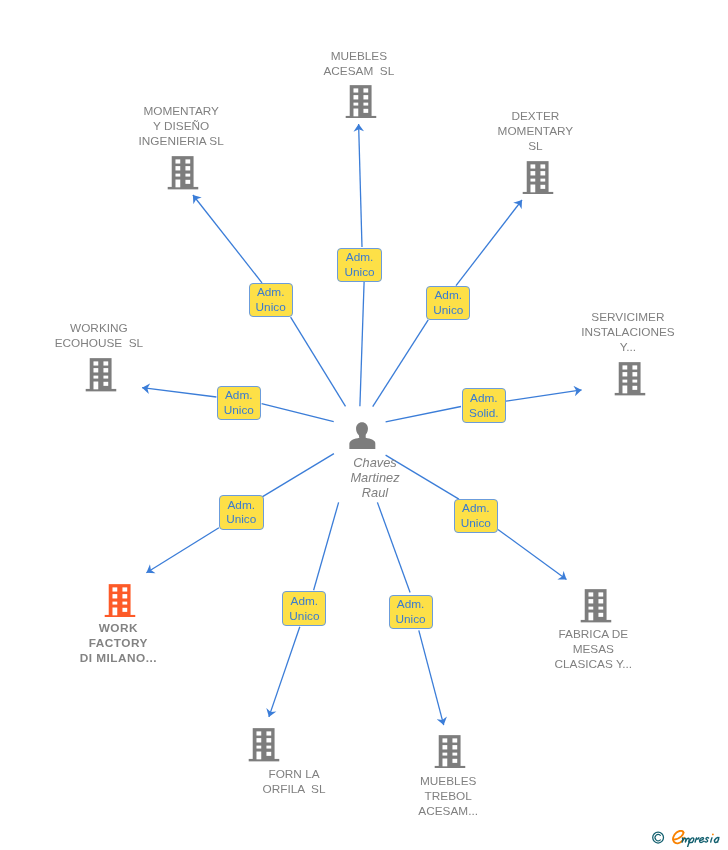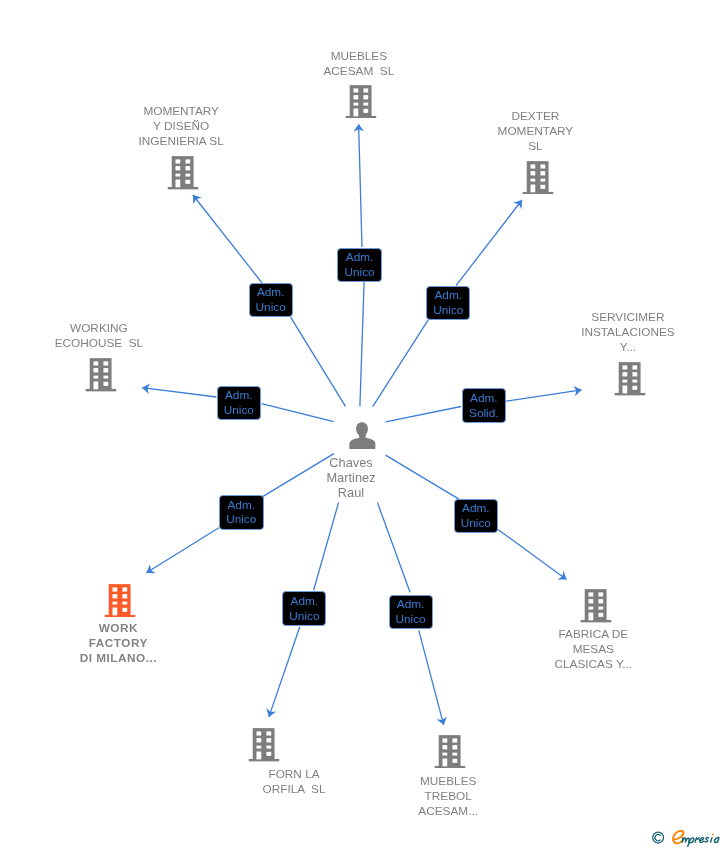--- a/index.html
+++ b/index.html
@@ -7,21 +7,21 @@
   body{width:728px;height:850px;font-family:"Liberation Sans",sans-serif;overflow:hidden;}
   #stage{position:relative;width:728px;height:850px;background:#ffffff;-webkit-font-smoothing:antialiased;}
   svg#edges{position:absolute;left:0;top:0;width:728px;height:850px;}
   .node{position:absolute;}
   .node-label{position:absolute;text-align:center;font-size:11.8px;line-height:15px;
               color:#808080;white-space:pre;transform:translateX(-50%);}
   .node.hl .node-label{color:#838383;font-weight:bold;letter-spacing:0.5px;text-indent:0.5px;}
   .node-icon{position:absolute;transform:translateX(-50%);}
   .center-name{position:absolute;text-align:center;font-size:12.8px;line-height:15.2px;
                color:#808080;white-space:pre;transform:translateX(-50%);}
-  .edge-label{position:absolute;box-sizing:border-box;background:#000000;
+  .edge-label{position:absolute;box-sizing:border-box;background:#fde047;
               border:1.4px solid #6b9cdb;border-radius:4px;color:#3a7bd0;
               font-size:11.8px;line-height:14.8px;text-align:center;
               display:flex;flex-direction:column;align-items:center;justify-content:center;}
   .brand{position:absolute;display:flex;align-items:center;}
 </style>
 </head>
 <body>
 
 <div id="stage">
   <svg id="edges" viewBox="0 0 728 850">
@@ -236,21 +236,21 @@
           <rect x="7.9" y="23.0" width="4.7" height="7.7" fill="#ffffff"></rect>
           <rect x="17.7" y="23.3" width="4.7" height="4.0" fill="#ffffff"></rect>
         </svg></div>
       <div class="node-label" style="left: 448.2px; top: 773.6px;"><div>MUEBLES</div><div>TREBOL</div><div>ACESAM...</div></div>
     </div>
     <div class="node">
       <div class="node-icon" style="left: 361.7px; top: 421.7px;"><svg width="27" height="27" viewBox="0 0 27 27" fill="none">
           <path fill="#7d7d7d" d="M13.5 0.3 c3.3 0 5.95 2.5 5.95 6.3 c0 4.2 -2.5 7.65 -5.95 7.65 c-3.45 0 -5.95 -3.45 -5.95 -7.65 c0 -3.8 2.65 -6.3 5.95 -6.3 Z"></path>
           <path fill="#7d7d7d" d="M9.8 10.2 h7.4 v5.5 c0.95 0.35 2.1 0.6 3.4 0.9 c2.3 0.6 4.05 1.4 5.15 2.45 c1.05 1.0 1.4 1.95 1.4 2.95 v5.1 h-26.3 v-5.1 c0 -1.0 0.35 -1.95 1.4 -2.95 c1.1 -1.05 2.85 -1.85 5.15 -2.45 c1.3 -0.3 2.45 -0.55 3.4 -0.9 Z"></path>
         </svg></div>
-      <div class="center-name" style="left: 351px; top: 454.8px;"><div>Chaves</div><div>Martinez</div><div>Raul</div></div>
+      <div class="center-name" style="left: 375px; top: 454.8px; font-style: italic;"><div>Chaves</div><div>Martinez</div><div>Raul</div></div>
     </div>
     <div class="brand" style="left: 651.5px; top: 830px;">
       <svg width="74" height="17" viewBox="0 0 74 17" fill="none">
         <circle cx="6.1" cy="7.6" r="5.4" stroke="#125f6e" stroke-width="1.25" fill="none"></circle>
         <path d="M8.35 5.4 a3.1 3.1 0 1 0 0 4.45" stroke="#125f6e" stroke-width="1.15" fill="none" stroke-linecap="round"></path>
         <path d="M31.6 2.6 c-0.6 -2.3 -4.0 -2.6 -7.1 -0.1 c-3.3 2.7 -4.5 7.0 -2.5 9.4 c1.9 2.3 5.7 1.7 8.2 -1.0 c0.9 -1.0 1.5 -2.1 1.8 -3.2" stroke="#f98200" stroke-width="1.8" fill="none" stroke-linecap="round"></path>
         <path d="M21.3 9.6 c2.9 -0.05 6.0 -1.4 8.0 -3.3 c1.8 -1.75 2.5 -3.4 1.9 -4.4" stroke="#f98200" stroke-width="1.7" fill="none" stroke-linecap="round"></path>
         <path d="M30.4 7.9 c0.75 1.2 0.4 2.6 -0.35 4.3 c0.85 -2.45 2.2 -4.1 3.15 -4.1 c0.95 0 0.75 1.5 0.2 3.9 c1.0 -2.6 2.3 -3.9 3.15 -3.9 c0.95 0 0.75 1.45 0.2 3.85" stroke="#125f6e" stroke-width="1.4" fill="none" stroke-linecap="round" stroke-linejoin="round"></path>
         <path d="M37.2 11.9 c1.15 -2.6 2.45 -4.05 3.5 -4.05 c1.05 0 1.35 1.05 0.85 2.35 c-0.5 1.5 -1.8 2.55 -2.95 2.45 c-0.6 -0.05 -1.0 -0.35 -1.2 -0.8 c-0.75 1.6 -1.45 3.55 -1.95 5.65" stroke="#125f6e" stroke-width="1.4" fill="none" stroke-linecap="round" stroke-linejoin="round"></path>
         <path d="M43.1 12.1 c0.6 -2.2 1.2 -3.6 1.5 -4.2 c-0.1 1.05 0.5 1.4 1.25 1.1 c0.6 -0.25 1.0 -0.85 1.0 -1.3" stroke="#125f6e" stroke-width="1.4" fill="none" stroke-linecap="round" stroke-linejoin="round"></path>

